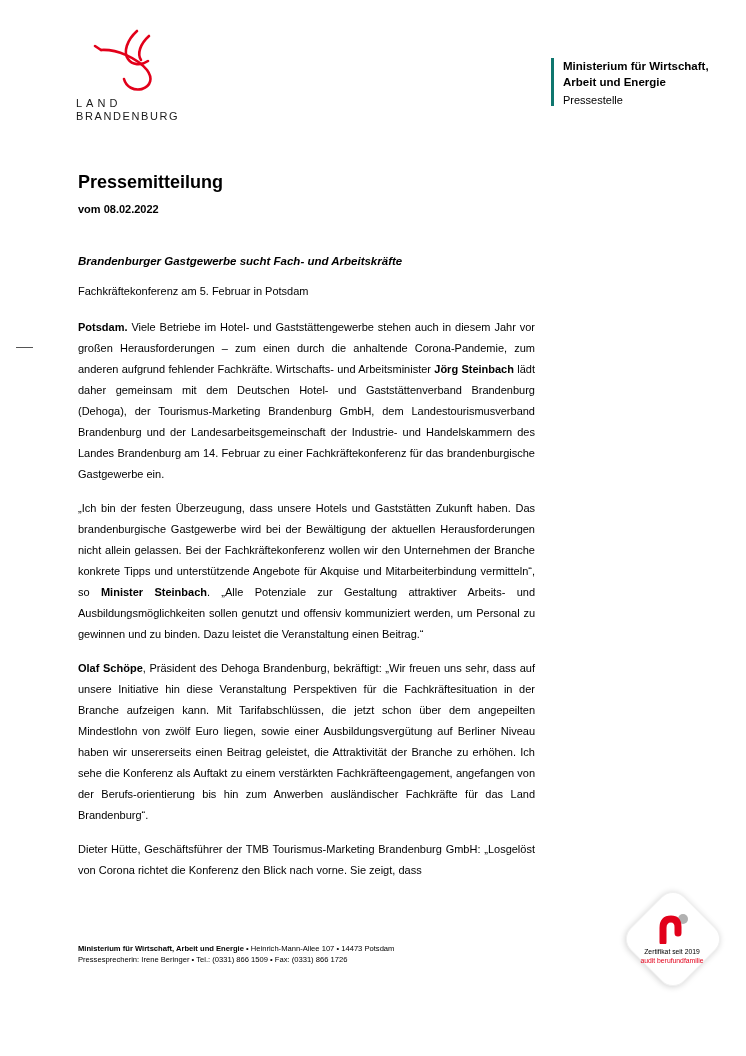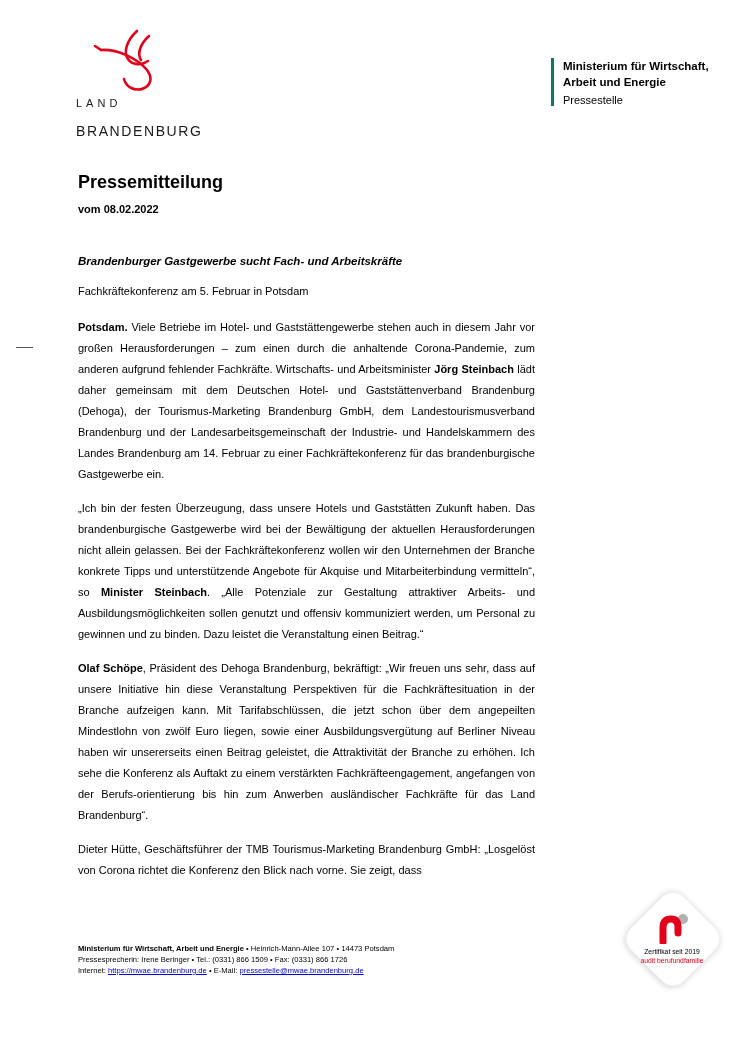--- a/index.html
+++ b/index.html
@@ -10,21 +10,21 @@
     font-family:"Liberation Sans","DejaVu Sans",sans-serif;
     color:#000;
     overflow:hidden;
     margin:0 auto;
   }
 
   
   .logo{position:absolute;left:76px;top:28px;width:130px;text-align:left;}
   .logo svg{display:block;margin:0 auto;}
   .logo-line1{font-size:11px;letter-spacing:4px;margin-top:5px;color:#1a1a1a;}
-  .logo-line2{font-size:14px;letter-spacing:1.6px;color:#1a1a1a;margin-top:14px;}
+  .logo-line2{font-size:11px;letter-spacing:1.6px;color:#1a1a1a;margin-top:1px;}
 
   .ministry{position:absolute;left:551px;top:58px;border-left:3px solid #0f766e;padding-left:9px;}
   .ministry-name{font-weight:bold;font-size:11.5px;line-height:16px;}
   .ministry-dept{font-size:11px;margin-top:4px;}
 
   
   .title{position:absolute;left:78px;top:172px;font-size:18px;font-weight:bold;}
   .dateline{position:absolute;left:78px;top:203px;font-size:11px;font-weight:bold;}
 
   .subject{position:absolute;left:78px;top:255px;font-size:11.5px;font-weight:bold;font-style:italic;}
@@ -90,21 +90,20 @@
   <div class="body-text">
     <p><span style="font-weight: bold;">Potsdam.</span><span> Viele Betriebe im Hotel- und Gaststättengewerbe stehen auch in diesem Jahr vor großen Herausforderungen – zum einen durch die anhaltende Corona-Pandemie, zum anderen aufgrund fehlender Fachkräfte. Wirtschafts- und Arbeitsminister </span><span style="font-weight: bold;">Jörg Steinbach</span><span> lädt daher gemeinsam mit dem Deutschen Hotel- und Gaststättenverband Brandenburg (Dehoga), der Tourismus-Marketing Brandenburg GmbH, dem Landestourismusverband Brandenburg und der Landesarbeitsgemeinschaft der Industrie- und Handelskammern des Landes Brandenburg am 14. Februar zu einer Fachkräftekonferenz für das brandenburgische Gastgewerbe ein.</span></p>
     <p><span>„Ich bin der festen Überzeugung, dass unsere Hotels und Gaststätten Zukunft haben. Das brandenburgische Gastgewerbe wird bei der Bewältigung der aktuellen Herausforderungen nicht allein gelassen. Bei der Fachkräftekonferenz wollen wir den Unternehmen der Branche konkrete Tipps und unterstützende Angebote für Akquise und Mitarbeiterbindung vermitteln“, so </span><span style="font-weight: bold;">Minister Steinbach</span><span>. „Alle Potenziale zur Gestaltung attraktiver Arbeits- und Ausbildungsmöglichkeiten sollen genutzt und offensiv kommuniziert werden, um Personal zu gewinnen und zu binden. Dazu leistet die Veranstaltung einen Beitrag.“</span></p>
     <p><span style="font-weight: bold;">Olaf Schöpe</span><span>, Präsident des Dehoga Brandenburg, bekräftigt: „Wir freuen uns sehr, dass auf unsere Initiative hin diese Veranstaltung Perspektiven für die Fachkräftesituation in der Branche aufzeigen kann. Mit Tarifabschlüssen, die jetzt schon über dem angepeilten Mindestlohn von zwölf Euro liegen, sowie einer Ausbildungsvergütung auf Berliner Niveau haben wir unsererseits einen Beitrag geleistet, die Attraktivität der Branche zu erhöhen. Ich sehe die Konferenz als Auftakt zu einem verstärkten Fachkräfteengagement, angefangen von der Berufs-orientierung bis hin zum Anwerben ausländischer Fachkräfte für das Land Brandenburg“.</span></p>
     <p><span style="font-weight: normal;">Dieter Hütte</span><span>, Geschäftsführer der TMB Tourismus-Marketing Brandenburg GmbH: „Losgelöst von Corona richtet die Konferenz den Blick nach vorne. Sie zeigt, dass</span></p>
   </div>
 
   <div class="footer">
     <div><span style="font-weight: bold;">Ministerium für Wirtschaft, Arbeit und Energie</span><span> • Heinrich-Mann-Allee 107 • 14473 Potsdam</span></div>
     <div>Pressesprecherin: Irene Beringer • Tel.: (0331) 866 1509 • Fax: (0331) 866 1726</div>
-    <div><span>Internet: </span><a href="#">https://mwae.brandenburg.de</a><span> • E-Mail: </span><a href="#">pressestelle@mwae.brandenburg.de</a></div>
   </div>
 
   <div class="cert">
     <div class="cert-shape"></div>
     <div class="cert-inner">
       <svg class="cert-glyph" width="38" height="32" viewBox="0 0 38 32">
         <circle cx="30" cy="7" r="5" fill="#b1b1b1"></circle>
         <path d="M10 30 V16 Q10 7 18 7 Q25 7 25 15 V21" fill="none" stroke="#e2001a" stroke-width="7" stroke-linecap="round"></path>
       </svg>
       <div class="cert-line1">Zertifikat seit 2019</div>

